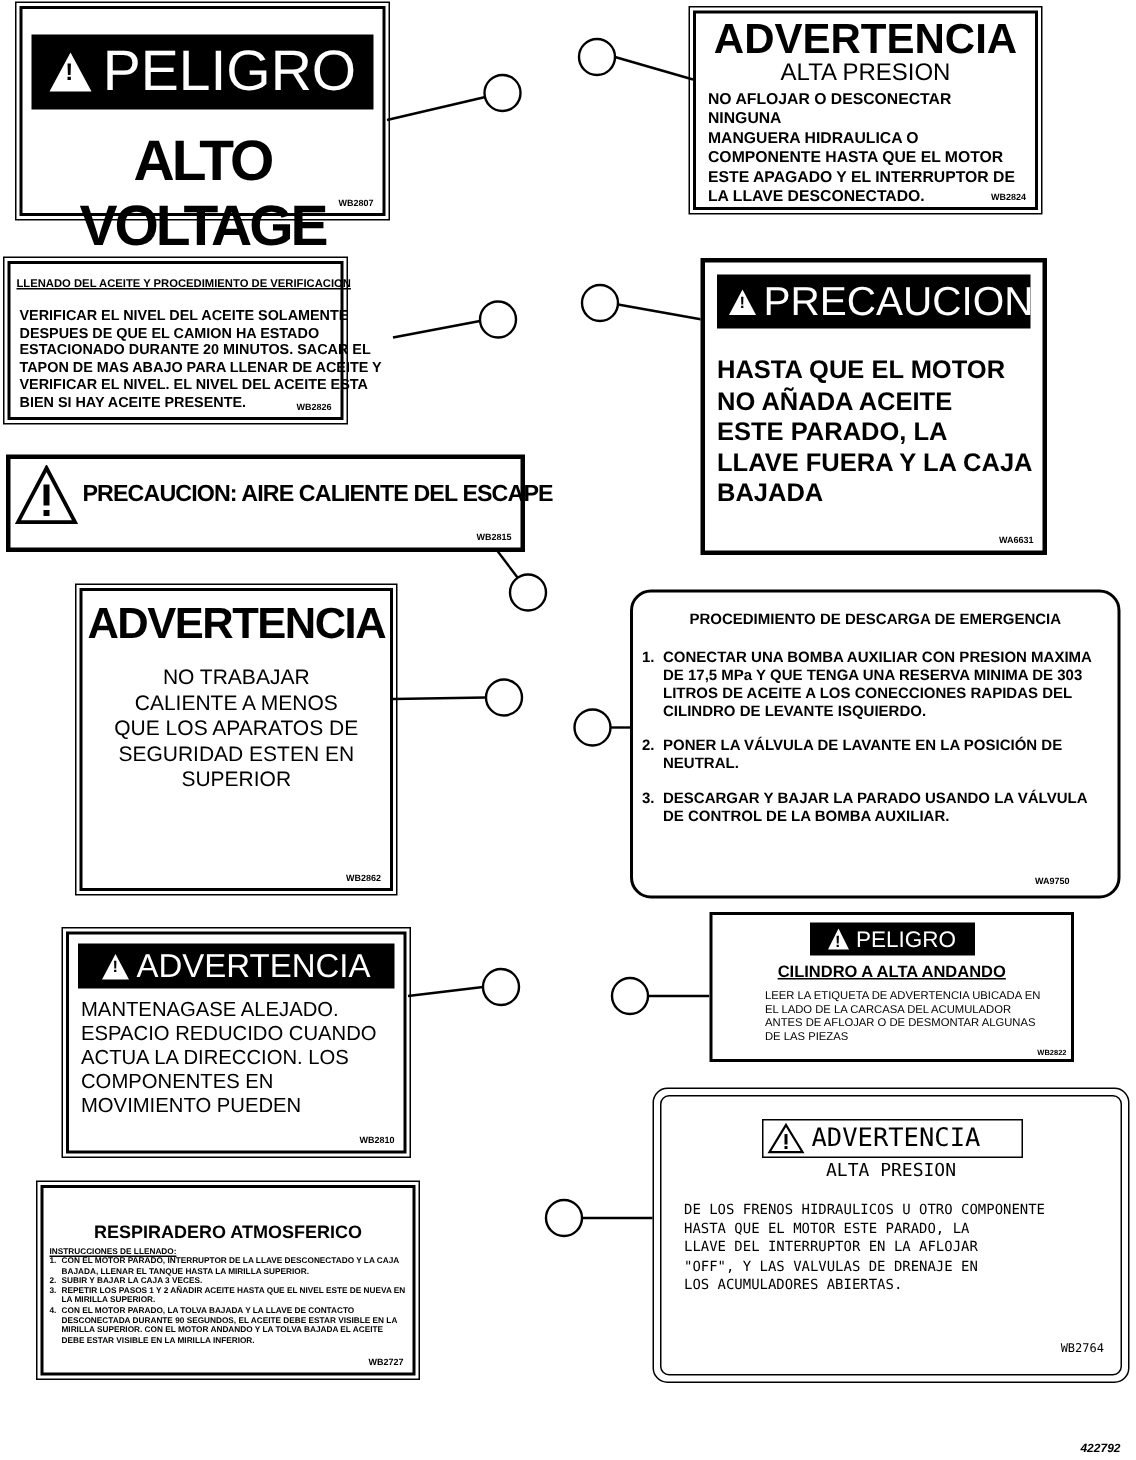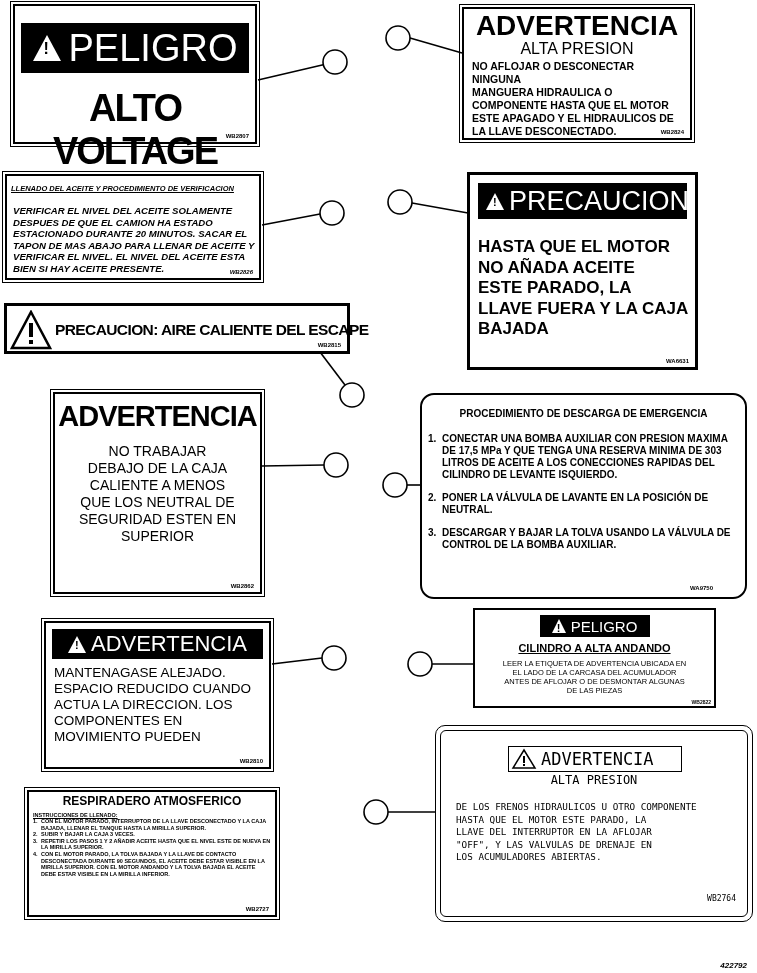--- a/index.html
+++ b/index.html
@@ -52,27 +52,27 @@
   <span class="code">WB2807</span>
 </div>
 
 <div class="decal dbl" style="left:462px;top:7px;width:230px;height:133px;">
   <div style="text-align:center;font-weight:bold;font-size:28px;line-height:30px;margin-top:2px;">ADVERTENCIA</div>
   <div style="text-align:center;font-size:16px;line-height:16px;">ALTA PRESION</div>
   <div style="padding:3px 8px;font-size:10.5px;line-height:13px;font-weight:bold;">
     <p>NO AFLOJAR O DESCONECTAR NINGUNA</p>
     <p>MANGUERA HIDRAULICA O</p>
     <p>COMPONENTE HASTA QUE EL MOTOR</p>
-    <p>ESTE APAGADO Y EL HIDRAULICOS DE</p>
+    <p>ESTE APAGADO Y EL INTERRUPTOR DE</p>
     <p>LA LLAVE DESCONECTADO.</p>
   </div>
   <span class="code">WB2824</span>
 </div>
 
-<div class="decal dbl" style="left:5px;top:174px;width:256px;height:106px;font-style:italic;">
+<div class="decal dbl" style="left:5px;top:174px;width:224px;height:106px;">
   <div style="font-size:7.5px;font-weight:bold;text-decoration:underline;padding:8px 4px 0;white-space:nowrap;">LLENADO DEL ACEITE Y PROCEDIMIENTO DE VERIFICACION</div>
   <div style="padding:12px 6px 0;font-size:9.6px;line-height:11.5px;font-weight:bold;white-space:nowrap;">
     <p>VERIFICAR EL NIVEL DEL ACEITE SOLAMENTE</p>
     <p>DESPUES DE QUE EL CAMION HA ESTADO</p>
     <p>ESTACIONADO DURANTE 20 MINUTOS. SACAR EL</p>
     <p>TAPON DE MAS ABAJO PARA LLENAR DE ACEITE Y</p>
     <p>VERIFICAR EL NIVEL. EL NIVEL DEL ACEITE ESTA</p>
     <p>BIEN SI HAY ACEITE PRESENTE.</p>
   </div>
   <span class="code">WB2826</span>
@@ -86,57 +86,56 @@
   <div style="padding:18px 8px 0;font-size:17px;line-height:20.5px;font-weight:bold;white-space:nowrap;">
     <p>HASTA QUE EL MOTOR</p>
     <p>NO AÑADA ACEITE</p>
     <p>ESTE PARADO, LA</p>
     <p>LLAVE FUERA Y LA CAJA</p>
     <p>BAJADA</p>
   </div>
   <span class="code">WA6631</span>
 </div>
 
-<div class="decal" style="left:4px;top:303px;width:346px;height:51px;border:3px solid #000;">
+<div class="decal" style="left:4px;top:303px;width:346px;height:65px;border:3px solid #000;">
   <svg width="42" height="40" style="position:absolute;left:3px;top:4px;">
     <polygon points="21,2 40,38 2,38" fill="none" stroke="#000" stroke-width="2.5"></polygon>
     <rect x="19" y="13" width="4" height="14" fill="#000"></rect>
       <rect x="19" y="30" width="4" height="4" fill="#000"></rect>
   </svg>
   <div style="position:absolute;left:48px;top:15px;font-weight:bold;font-size:15.5px;white-space:nowrap;letter-spacing:-0.6px;">PRECAUCION: AIRE CALIENTE DEL ESCAPE</div>
   <span class="code">WB2815</span>
 </div>
 
 <div class="decal dbl" style="left:53px;top:392px;width:209px;height:202px;">
   <div style="text-align:center;font-weight:bold;font-size:29px;margin-top:6px;letter-spacing:-1px;">ADVERTENCIA</div>
   <div style="text-align:center;padding-top:10px;font-size:14px;line-height:17px;white-space:nowrap;">
     <p>NO TRABAJAR</p>
-    <p>DEBAJO DE LA CAJA</p>
     <p>CALIENTE A MENOS</p>
-    <p>QUE LOS NEUTRAL DE</p>
+    <p>QUE LOS APARATOS DE</p>
     <p>SEGURIDAD ESTEN EN</p>
     <p>SUPERIOR</p>
   </div>
   <span class="code">WB2862</span>
 </div>
 
 <div class="decal" style="left:420px;top:393px;width:327px;height:206px;border:2px solid #000;border-radius:14px;">
   <div style="text-align:center;font-weight:bold;font-size:10px;margin-top:13px;">PROCEDIMIENTO DE DESCARGA DE EMERGENCIA</div>
   <div style="padding:14px 6px 0 6px;font-size:10px;line-height:12px;font-weight:bold;">
     <div style="display:flex;margin-bottom:11px;">
         <span style="width:14px;flex:none;">1.</span>
         <span>CONECTAR UNA BOMBA AUXILIAR CON PRESION MAXIMA DE 17,5 MPa Y QUE TENGA UNA RESERVA MINIMA DE 303 LITROS DE ACEITE A LOS CONECCIONES RAPIDAS DEL CILINDRO DE LEVANTE ISQUIERDO.</span>
       </div>
     <div style="display:flex;margin-bottom:11px;">
         <span style="width:14px;flex:none;">2.</span>
         <span>PONER LA VÁLVULA DE LAVANTE EN LA POSICIÓN DE NEUTRAL.</span>
       </div>
     <div style="display:flex;">
         <span style="width:14px;flex:none;">3.</span>
-        <span>DESCARGAR Y BAJAR LA TOLVA USANDO LA VÁLVULA DE CONTROL DE LA BOMBA AUXILIAR.</span>
+        <span>DESCARGAR Y BAJAR LA PARADO USANDO LA VÁLVULA DE CONTROL DE LA BOMBA AUXILIAR.</span>
       </div>
   </div>
   <span class="code" style="right:32px;bottom:6px;">WA9750</span>
 </div>
 
 <div class="decal dbl" style="left:44px;top:621px;width:227px;height:148px;">
   <div class="blackbar" style="margin:6px 6px 0;height:30px;">
     <span class="tri sm"></span>
     <span style="font-size:22px;">ADVERTENCIA</span>
   </div>
@@ -149,31 +148,31 @@
   </div>
   <span class="code">WB2810</span>
 </div>
 
 <div class="decal" style="left:473px;top:608px;width:243px;height:100px;border:2px solid #000;">
   <div class="blackbar" style="margin:5px auto 0;width:110px;height:22px;">
     <span class="tri sm" style="border-bottom-width:14px;border-left-width:7px;border-right-width:7px;"></span>
     <span style="font-size:15px;">PELIGRO</span>
   </div>
   <div style="text-align:center;font-size:11px;font-weight:bold;text-decoration:underline;margin-top:5px;">CILINDRO A ALTA ANDANDO</div>
-  <div style="text-align:center;font-size:7.5px;line-height:9px;margin-top:5px;white-space:nowrap;">
+  <div style="font-size:7.5px;line-height:9px;margin-top:5px;white-space:nowrap;padding-left:35px;">
     <p>LEER LA ETIQUETA DE ADVERTENCIA UBICADA EN</p>
     <p>EL LADO DE LA CARCASA DEL ACUMULADOR</p>
     <p>ANTES DE AFLOJAR O DE DESMONTAR ALGUNAS</p>
     <p>DE LAS PIEZAS</p>
   </div>
   <span class="code" style="font-size:5px;right:3px;bottom:1px;">WB2822</span>
 </div>
 
 <div class="decal dbl" style="left:27px;top:790px;width:250px;height:127px;">
-  <div style="text-align:center;font-weight:bold;font-size:12px;margin-top:2px;">RESPIRADERO ATMOSFERICO</div>
+  <div style="text-align:center;font-weight:bold;font-size:12px;margin-top:22px;">RESPIRADERO ATMOSFERICO</div>
   <div style="font-size:5.5px;font-weight:bold;text-decoration:underline;padding:4px 4px 0;">INSTRUCCIONES DE LLENADO:</div>
   <div style="padding:0 4px;font-size:5.5px;line-height:6.6px;font-weight:bold;">
     <div style="display:flex;">
         <span style="width:8px;flex:none;">1.</span>
         <span>CON EL MOTOR PARADO, INTERRUPTOR DE LA LLAVE DESCONECTADO Y LA CAJA BAJADA, LLENAR EL TANQUE HASTA LA MIRILLA SUPERIOR.</span>
       </div>
     <div style="display:flex;">
         <span style="width:8px;flex:none;">2.</span>
         <span>SUBIR Y BAJAR LA CAJA 3 VECES.</span>
       </div>

